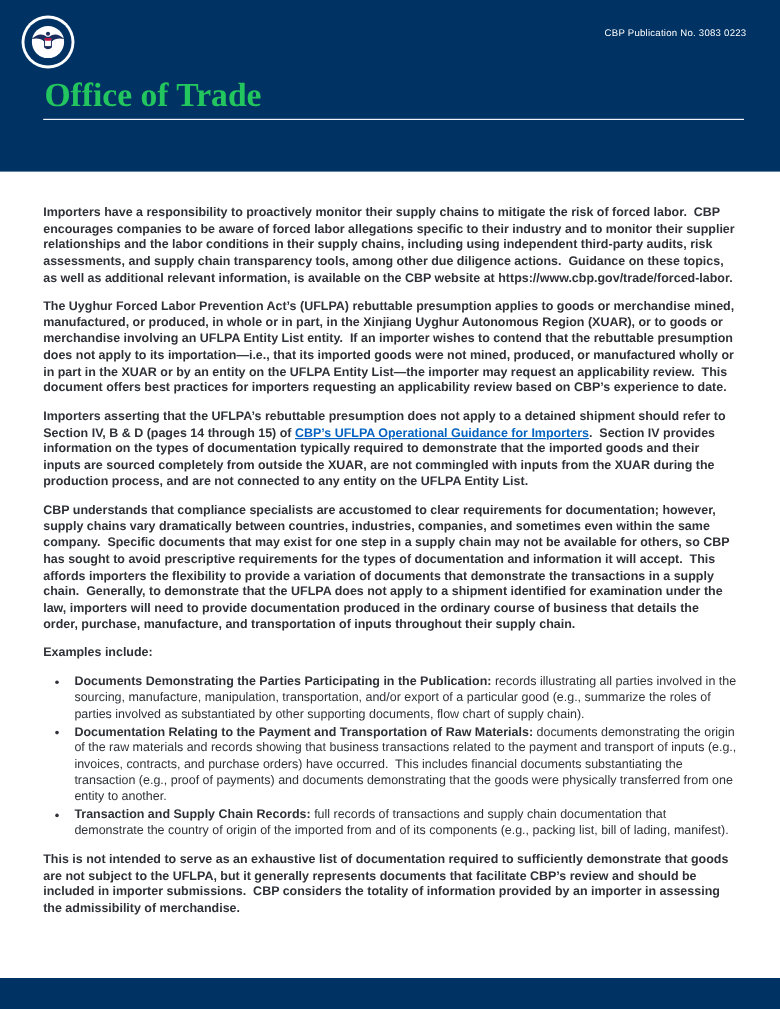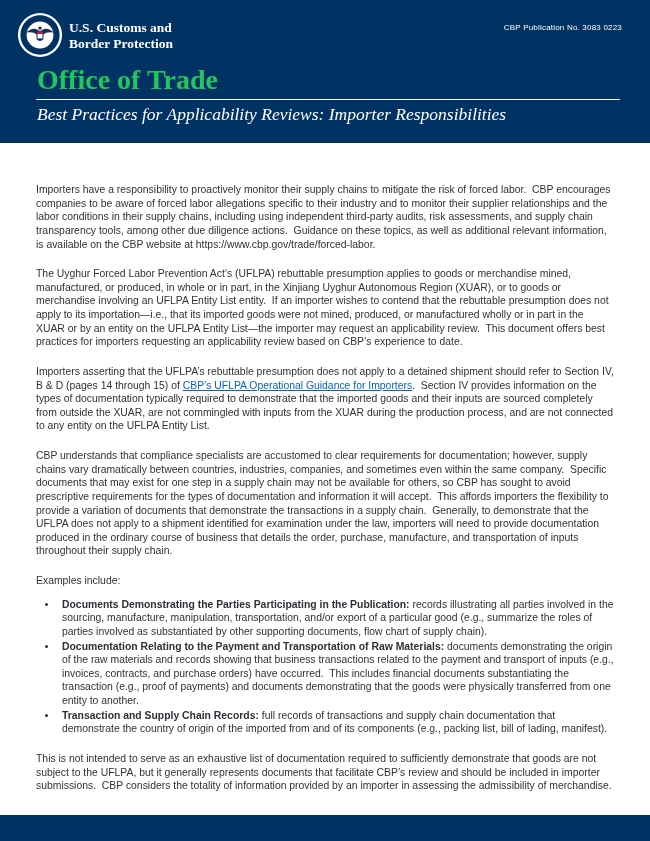--- a/index.html
+++ b/index.html
@@ -36,21 +36,21 @@
   .doc-title {
     position:absolute; left:37px; top:104px; right:28px;
     font-family:"Liberation Serif", serif; font-style:italic;
     font-size:17.5px; font-weight:400; color:#ffffff;
   }
   
   .content {
     padding:24px 36px 0 36px;
     font-size:10.4px; line-height:1.31; color:#2e3137;
   }
-  .content p { margin:16px 0 10px 0; white-space:pre-wrap; }
+  .content p { margin:4px 0 10px 0; white-space:pre-wrap;font-weight:bold; }
   .content ul { margin:0 0 10px 0; padding-left:22px; list-style:disc outside; }
   .content li { margin:0 0 1px 0; padding-left:4px; white-space:pre-wrap; }
   .lead { font-weight:bold; }
   a.doc-link { color:#0563c1; text-decoration:underline; cursor:pointer;text-align:right; }
   
   .footer {
     position:absolute; left:0; bottom:0; width:100%; height:26px;
     background:#003263;
   }
 </style>
@@ -67,28 +67,23 @@
         <circle cx="24" cy="24" r="23" fill="#ffffff"></circle>
         <circle cx="24" cy="24" r="20.5" fill="#003263"></circle>
         <circle cx="24" cy="24" r="14" fill="#ffffff"></circle>
         <path d="M9.5 21.5 Q17 14.5 23 19.5 L25 19.5 Q31 14.5 38.5 21.5 Q31 20 27.5 23.5 L27.5 28.5 Q24 32 20.5 28.5 L20.5 23.5 Q17 20 9.5 21.5 Z" fill="#1b2f5e"></path>
         <rect x="21" y="20.5" width="6" height="7.5" rx="1.2" fill="#ffffff" stroke="#1b2f5e" stroke-width="0.8"></rect>
         <rect x="21" y="20.5" width="6" height="2.4" rx="1" fill="#b31942"></rect>
         <circle cx="24" cy="16.8" r="1.8" fill="#1b2f5e"></circle>
       </svg>
     </div>
 
-    <div class="agency">
-      <div>U.S. Customs and</div>
-      <div>Border Protection</div>
-    </div>
 
     <div class="office-title">Office of Trade</div>
     <div class="header-rule"></div>
-    <div class="doc-title">Best Practices for Applicability Reviews: Importer Responsibilities</div>
   </div>
 
   <div class="content">
     <p>Importers have a responsibility to proactively monitor their supply chains to mitigate the risk of forced labor.  CBP encourages companies to be aware of forced labor allegations specific to their industry and to monitor their supplier relationships and the labor conditions in their supply chains, including using independent third-party audits, risk assessments, and supply chain transparency tools, among other due diligence actions.  Guidance on these topics, as well as additional relevant information, is available on the CBP website at https://www.cbp.gov/trade/forced-labor.</p>
     <p>The Uyghur Forced Labor Prevention Act’s (UFLPA) rebuttable presumption applies to goods or merchandise mined, manufactured, or produced, in whole or in part, in the Xinjiang Uyghur Autonomous Region (XUAR), or to goods or merchandise involving an UFLPA Entity List entity.  If an importer wishes to contend that the rebuttable presumption does not apply to its importation—i.e., that its imported goods were not mined, produced, or manufactured wholly or in part in the XUAR or by an entity on the UFLPA Entity List—the importer may request an applicability review.  This document offers best practices for importers requesting an applicability review based on CBP’s experience to date.</p>
     <p><span>Importers asserting that the UFLPA’s rebuttable presumption does not apply to a detained shipment should refer to Section IV, B &amp; D (pages 14 through 15) of </span><a class="doc-link" href="#">CBP’s UFLPA Operational Guidance for Importers</a><span>.  Section IV provides information on the types of documentation typically required to demonstrate that the imported goods and their inputs are sourced completely from outside the XUAR, are not commingled with inputs from the XUAR during the production process, and are not connected to any entity on the UFLPA Entity List.</span></p>
     <p>CBP understands that compliance specialists are accustomed to clear requirements for documentation; however, supply chains vary dramatically between countries, industries, companies, and sometimes even within the same company.  Specific documents that may exist for one step in a supply chain may not be available for others, so CBP has sought to avoid prescriptive requirements for the types of documentation and information it will accept.  This affords importers the flexibility to provide a variation of documents that demonstrate the transactions in a supply chain.  Generally, to demonstrate that the UFLPA does not apply to a shipment identified for examination under the law, importers will need to provide documentation produced in the ordinary course of business that details the order, purchase, manufacture, and transportation of inputs throughout their supply chain.</p>
     <p>Examples include:</p>
 
     <ul>

